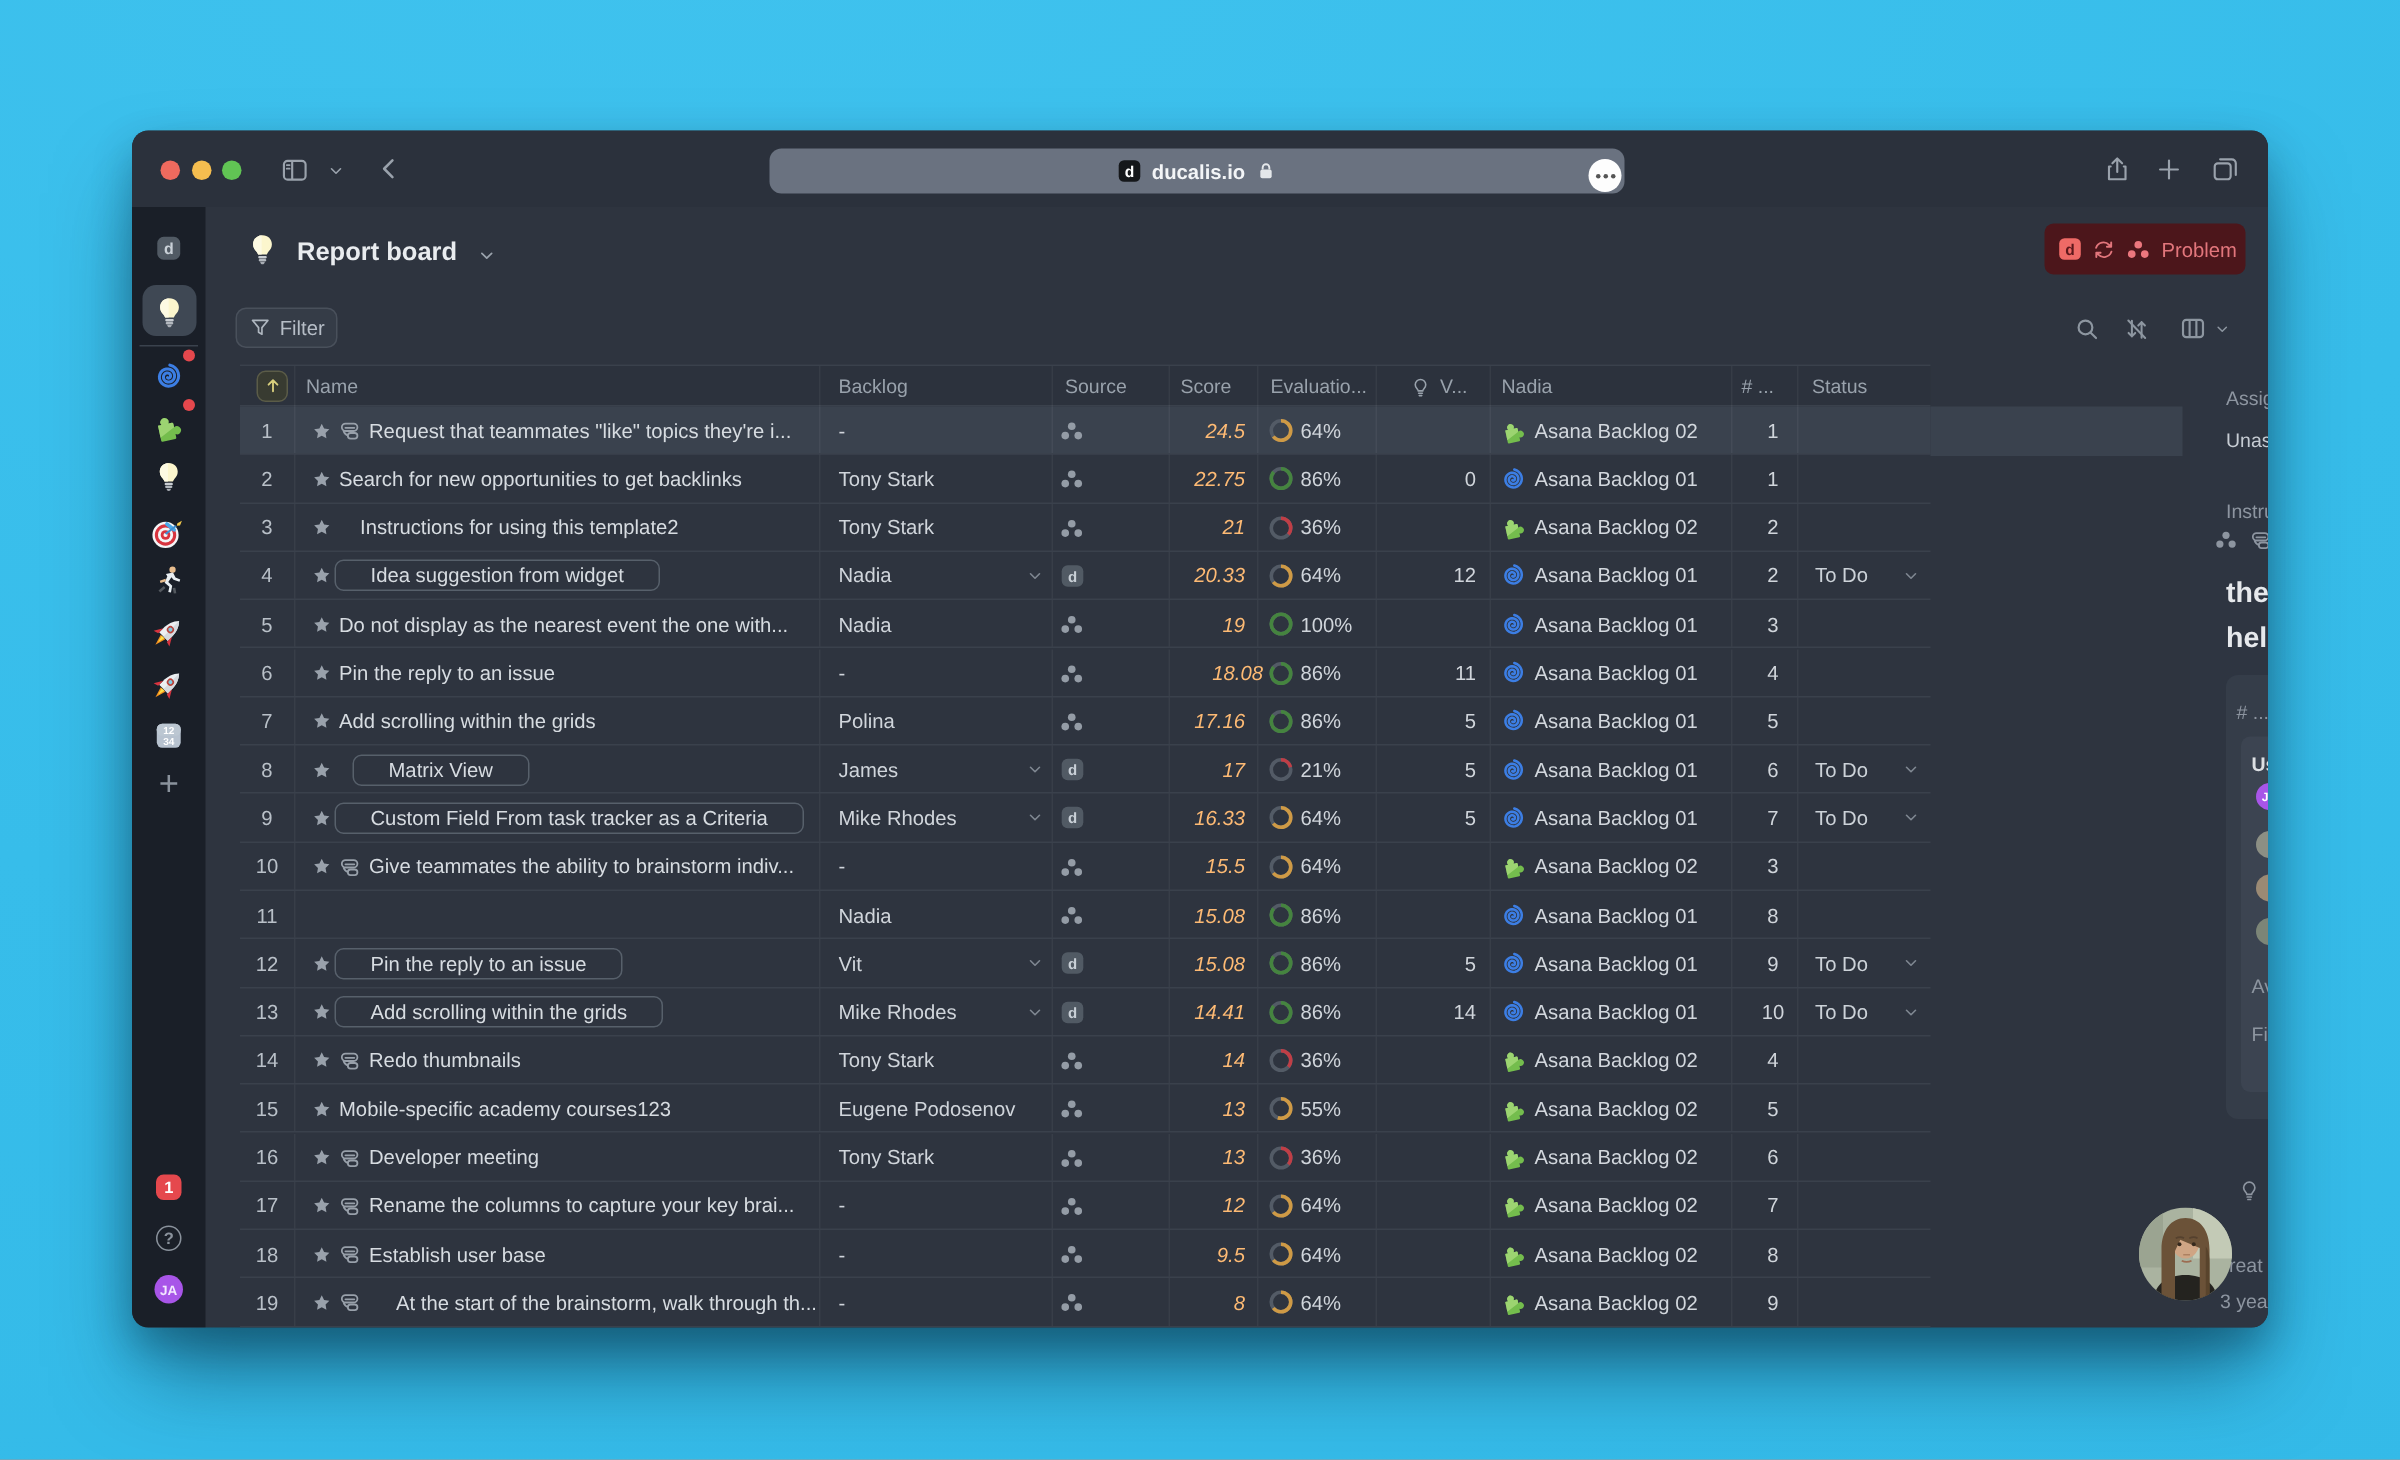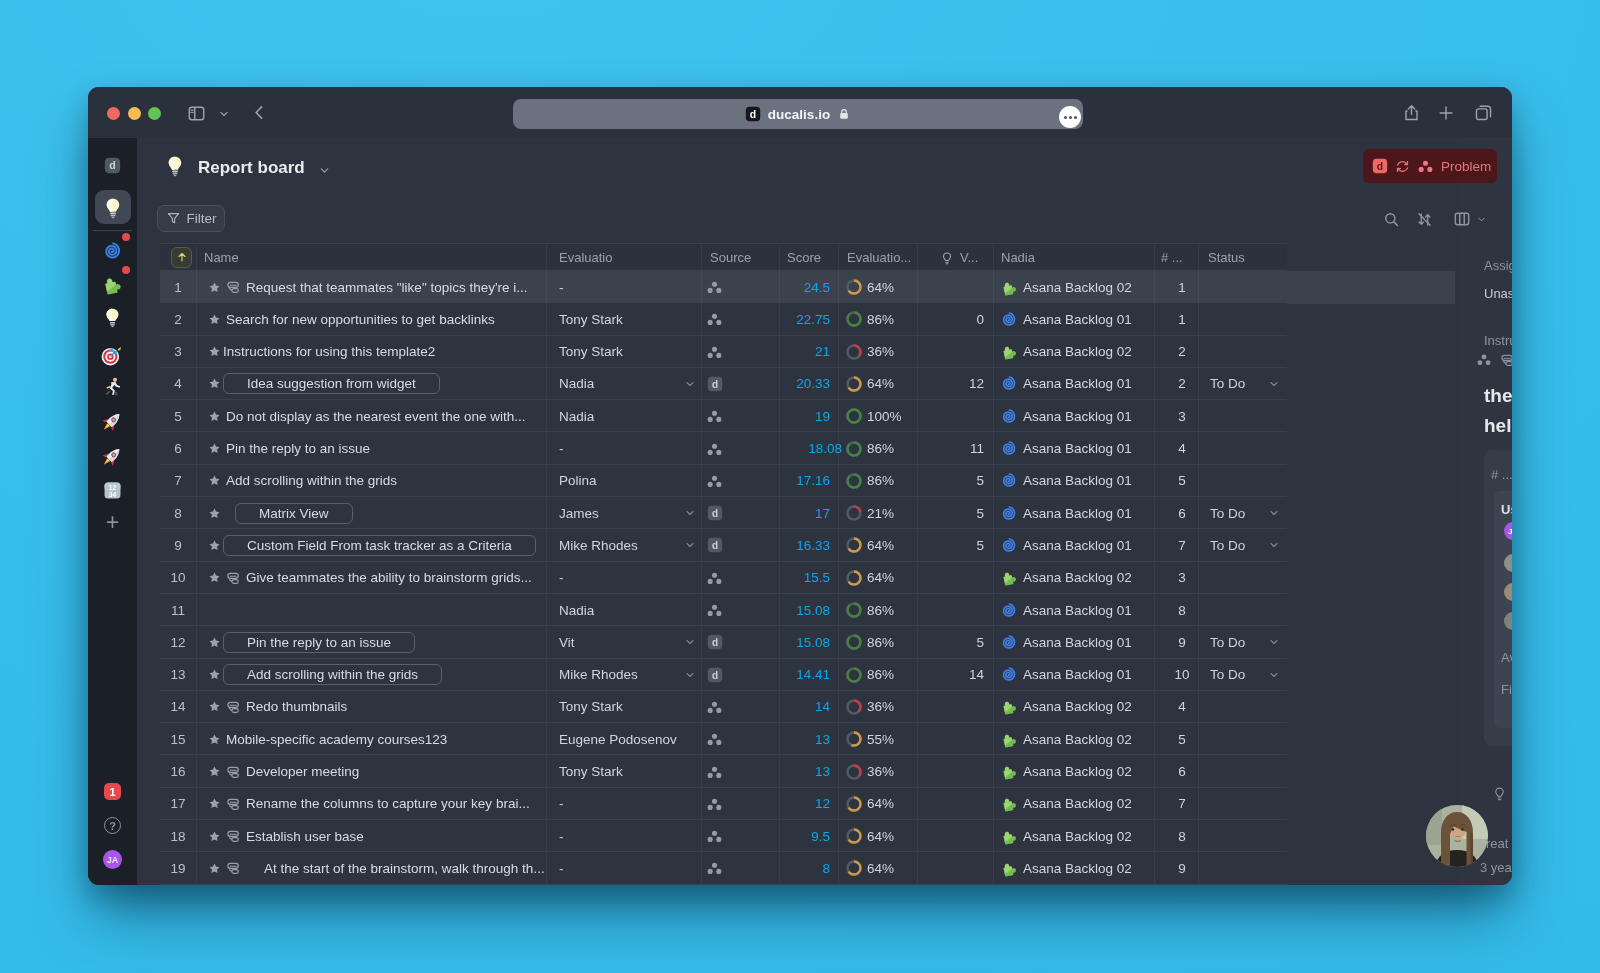--- a/index.html
+++ b/index.html
@@ -40,21 +40,21 @@
   .row{position:absolute;left:0;width:1127px;height:32.3px;border-bottom:1px solid #3a414c;box-sizing:border-box;}
   .hl{background:#3a424e;}
   .hlx{position:absolute;left:1127px;top:28.3px;width:168px;height:32.3px;background:#3a424e;}
   .cell{position:absolute;top:0;height:32px;display:flex;align-items:center;}
   .cdiv{position:absolute;top:0;width:1px;height:100%;background:rgba(255,255,255,.05);}
   .num{position:absolute;left:0;top:0;width:36px;height:32px;color:#b9c0c8;font-size:13.5px;
     display:flex;align-items:center;justify-content:center;}
   .nm{color:#d7dce1;font-size:13.5px;white-space:nowrap;overflow:hidden;}
   .nbox{border:1px solid #57606b;border-radius:6px;padding:2px 23px;}
   .as{color:#d0d5db;font-size:13.5px;}
-  .score{position:absolute;color:#0ea5e9;font-size:13.5px;}
+  .score{position:absolute;color:#fdba74;font-size:13.5px;font-style:italic;}
   .brd{color:#d2d7dd;font-size:13.5px;white-space:nowrap;}
   .todo{color:#ccd2d8;font-size:13.5px;}
 </style>
 </head>
 <body>
 <svg width="0" height="0" style="position:absolute">
     <defs>
 <symbol id="bulb" viewBox="0 0 20 20">
   <path d="M10 1.6c-3.3 0-5.7 2.4-5.7 5.5 0 2 1 3.3 1.9 4.3.6.7 1 1.4 1.1 2h5.4c.1-.6.5-1.3 1.1-2 .9-1 1.9-2.3 1.9-4.3 0-3.1-2.4-5.5-5.7-5.5z" fill="#fcf6cd"></path>
   <path d="M10 1.6c-3.3 0-5.7 2.4-5.7 5.5 0 2 1 3.3 1.9 4.3.6.7 1 1.4 1.1 2h2.2V1.6z" fill="#fdfae3"></path>
@@ -277,21 +277,21 @@
 <div class="cdiv" style="left:36px;height:28px"></div>
 <div class="cdiv" style="left:386px;height:28px"></div>
 <div class="cdiv" style="left:541px;height:28px"></div>
 <div class="cdiv" style="left:619px;height:28px"></div>
 <div class="cdiv" style="left:678px;height:28px"></div>
 <div class="cdiv" style="left:757px;height:28px"></div>
 <div class="cdiv" style="left:833px;height:28px"></div>
 <div class="cdiv" style="left:994px;height:28px"></div>
 <div class="cdiv" style="left:1038px;height:28px"></div>
 <div class="th" style="left:44px">Name</div>
-<div class="th" style="left:399px">Evaluatio</div>
+<div class="th" style="left:399px">Backlog</div>
 <div class="th" style="left:550px">Source</div>
 <div class="th" style="left:627px">Score</div>
 <div class="th" style="left:687px">Evaluatio...</div>
 <svg class="abs" style="left:780px;top:7px" width="14" height="14">
             <use href="#bulbline" stroke="#99a2ac"></use>
           </svg>
 <div class="th" style="left:800px">V...</div>
 <div class="th" style="left:841px">Nadia</div>
 <div class="th" style="left:1001px"># ...</div>
 <div class="th" style="left:1048px">Status</div>
@@ -383,21 +383,21 @@
 <div class="cdiv" style="left:678px"></div>
 <div class="cdiv" style="left:757px"></div>
 <div class="cdiv" style="left:833px"></div>
 <div class="cdiv" style="left:994px"></div>
 <div class="cdiv" style="left:1038px"></div>
 <div class="num">3</div>
 <div class="cell" style="left:48px;width:336px">
             <svg width="13" height="13" fill="#99a1ab" style="flex:0 0 13px">
               <use href="#star"></use>
             </svg>
-            <span class="nm" style="margin-left:2px">Instructions for using this template2</span>
+            <span class="nm" style="margin-left:19px">Instructions for using this template2</span>
           </div>
 <div class="cell as" style="left:399px;width:125px;overflow:hidden;white-space:nowrap">Tony Stark</div>
 <svg class="abs" style="left:546px;top:8px" width="17" height="17" fill="#949ca6">
             <use href="#asana"></use>
           </svg>
 <div class="cell score" style="left:560px;width:110px;justify-content:flex-end">21</div>
 <div class="cell" style="left:686px;width:75px;gap:5px">
             <svg width="16" height="16" style="flex:0 0 16px">
               <circle cx="8" cy="8" r="6.5" fill="none" stroke="#535b66" stroke-width="2.4"></circle>
               <circle cx="8" cy="8" r="6.5" fill="none" stroke="#c03e46" stroke-width="2.4" stroke-dasharray="14.70 40.84" transform="rotate(-90 8 8)"></circle>
@@ -671,21 +671,21 @@
 <div class="cdiv" style="left:994px"></div>
 <div class="cdiv" style="left:1038px"></div>
 <div class="num">10</div>
 <div class="cell" style="left:48px;width:336px">
             <svg width="13" height="13" fill="#99a1ab" style="flex:0 0 13px">
               <use href="#star"></use>
             </svg>
             <svg width="16" height="16" stroke="#98a0aa" style="flex:0 0 16px;margin-left:4px">
               <use href="#topics"></use>
             </svg>
-            <span class="nm" style="margin-left:5px">Give teammates the ability to brainstorm grids...</span>
+            <span class="nm" style="margin-left:5px">Give teammates the ability to brainstorm indiv...</span>
           </div>
 <div class="cell as" style="left:399px;width:125px;overflow:hidden;white-space:nowrap">-</div>
 <svg class="abs" style="left:546px;top:8px" width="17" height="17" fill="#949ca6">
             <use href="#asana"></use>
           </svg>
 <div class="cell score" style="left:560px;width:110px;justify-content:flex-end">15.5</div>
 <div class="cell" style="left:686px;width:75px;gap:5px">
             <svg width="16" height="16" style="flex:0 0 16px">
               <circle cx="8" cy="8" r="6.5" fill="none" stroke="#535b66" stroke-width="2.4"></circle>
               <circle cx="8" cy="8" r="6.5" fill="none" stroke="#cf9a45" stroke-width="2.4" stroke-dasharray="26.14 40.84" transform="rotate(-90 8 8)"></circle>

